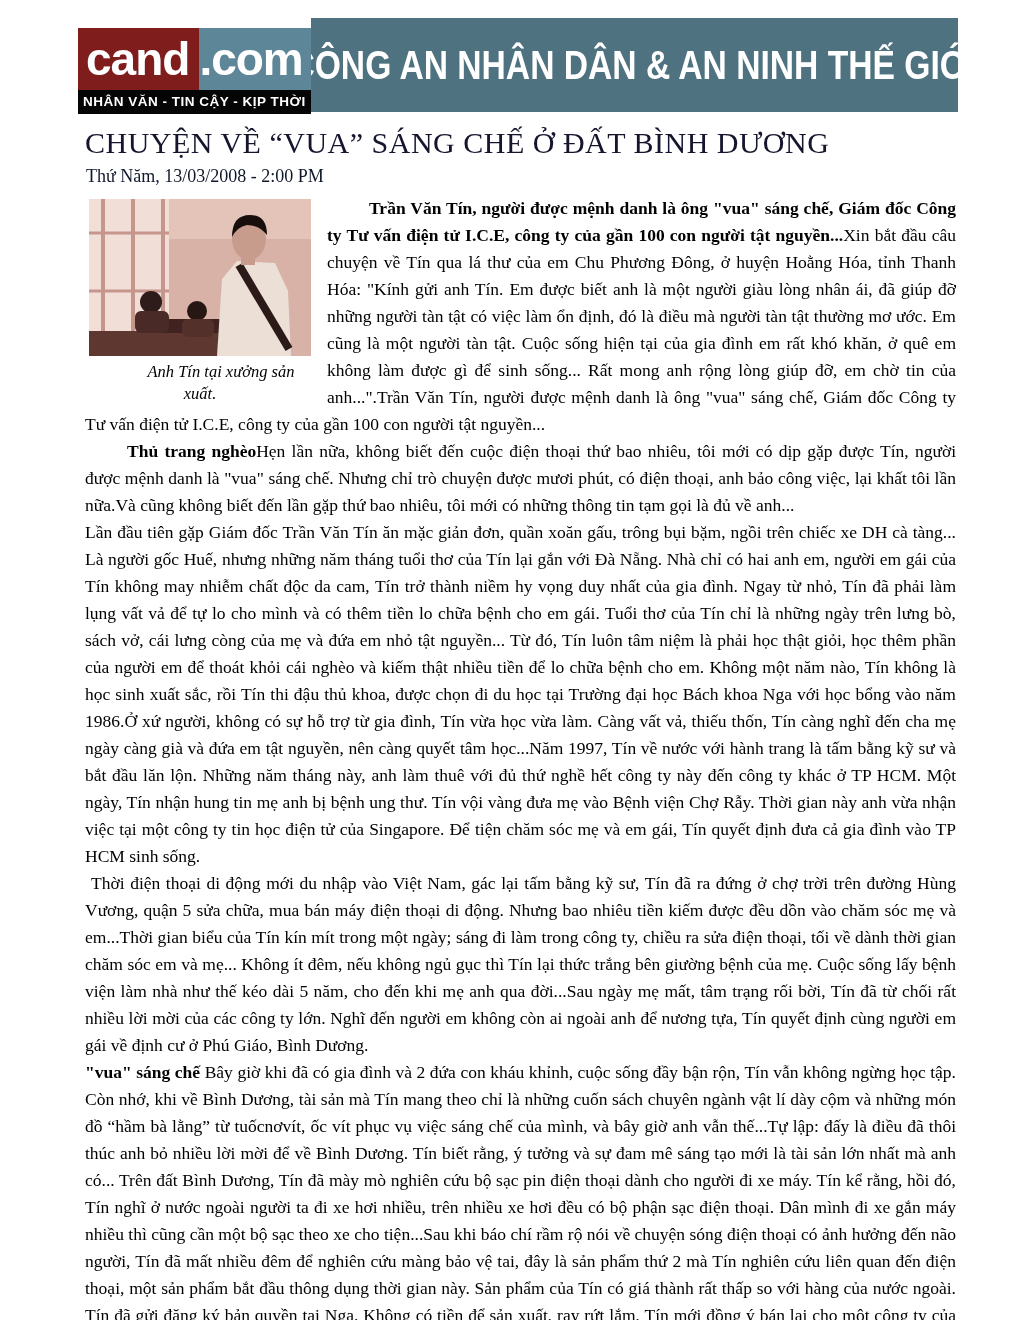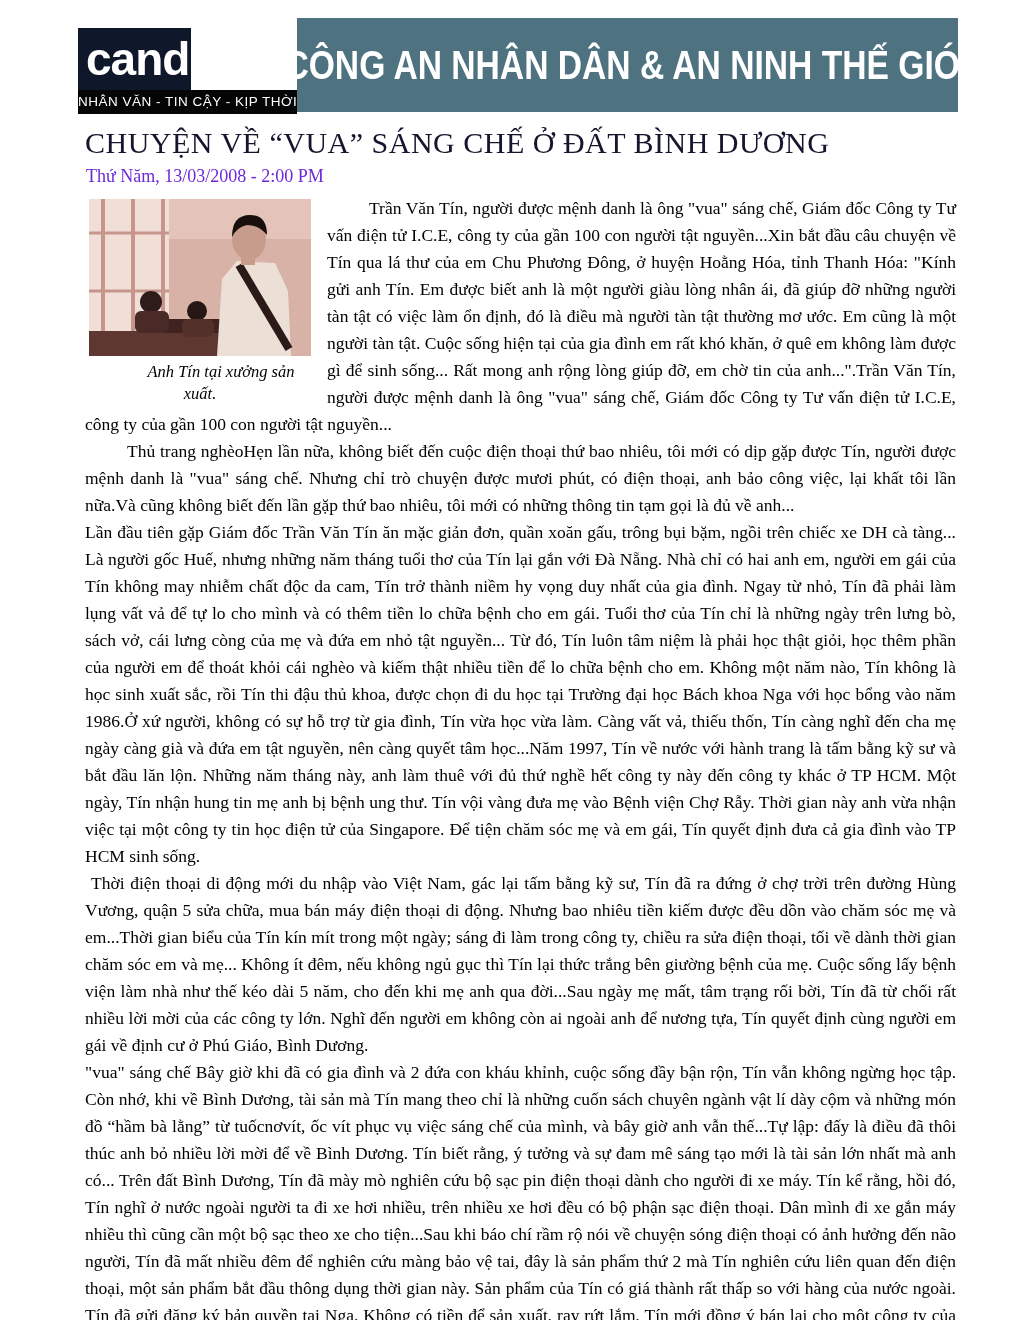--- a/index.html
+++ b/index.html
@@ -15,33 +15,33 @@
   }
   
   .header{
     display:flex;
     align-items:flex-start;
     margin:18px 62px 0 78px;
   }
   .logo-block{margin-top:10px;cursor:pointer;}
   .logo-row{display:flex;font-family:"Liberation Sans",sans-serif;font-weight:bold;}
   .logo-red{
-    background:#0f172a;color:#fff;
+    background:#7f1d1d;color:#fff;
     font-size:46px;line-height:62px;height:62px;
-    padding:0 2px 0 8px;letter-spacing:-1px;
+    padding:0 10px 0 8px;letter-spacing:-1px;
   }
   .logo-gray{
     background:#5d8798;color:#fff;
     font-size:46px;line-height:62px;height:62px;
     padding:0 8px 0 0;letter-spacing:-1px;
   }
   .logo-strip{
     background:#050505;color:#fff;
     font-family:"Liberation Sans",sans-serif;
-    font-weight:normal;font-size:13.5px;
+    font-weight:bold;font-size:13.5px;
     height:24px;line-height:24px;
     text-align:center;letter-spacing:0.5px;
     transform:scaleX(1);
   }
   .banner{
     flex:1;
     height:94px;
     background:#4f7280;
     display:flex;align-items:center;justify-content:center;
     overflow:hidden;
@@ -59,21 +59,21 @@
     margin:12px 62px 0 85px;
     font-size:30px;
     font-weight:normal;
     color:#15152e;
     letter-spacing:0.5px;
     font-family:"Liberation Serif",serif;
   }
   .date{
     margin:6px 62px 0 86px;
     font-size:18px;
-    color:#6d28d9;
+    color:#0f172a;
   }
   
   .body{
     margin:8px 64px 0 85px;
     font-size:17.5px;
     line-height:27px;
     text-align:justify;
   }
   .body p{margin:0;padding:0;}
   .indent{text-indent:42px;}
@@ -87,31 +87,32 @@
   }
   .photo-wrap svg{display:block;width:222px;height:157px;}
   .caption{
     display:block;
     font-style:italic;
     font-size:16.5px;
     line-height:22px;
     margin-top:5px;
     color:#000;
   }
-  b{font-weight:normal;}
+  b{font-weight:bold;}
 </style>
 </head>
 <body>
 
 <div class="page">
 
   <div class="header">
     <div class="logo-block">
       <div class="logo-row">
         <span class="logo-red">cand</span>
+          <span class="logo-gray">.com</span>
       </div>
       <div class="logo-strip">NHÂN VĂN - TIN CẬY - KỊP THỜI</div>
     </div>
     <div class="banner">
       <span>CÔNG AN NHÂN DÂN &amp; AN NINH THẾ GIỚI</span>
     </div>
   </div>
 
   <h1 class="title">CHUYỆN VỀ “VUA” SÁNG CHẾ Ở ĐẤT BÌNH DƯƠNG</h1>
   <div class="date">Thứ Năm, 13/03/2008 - 2:00 PM</div>

